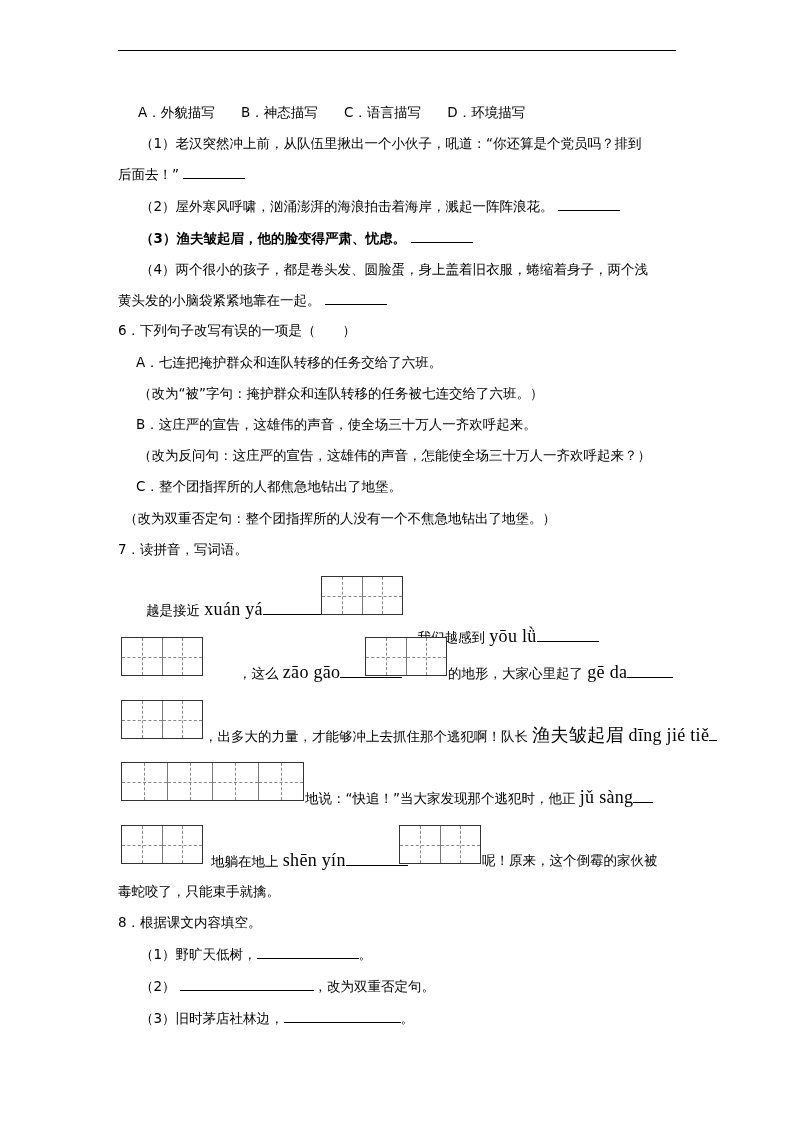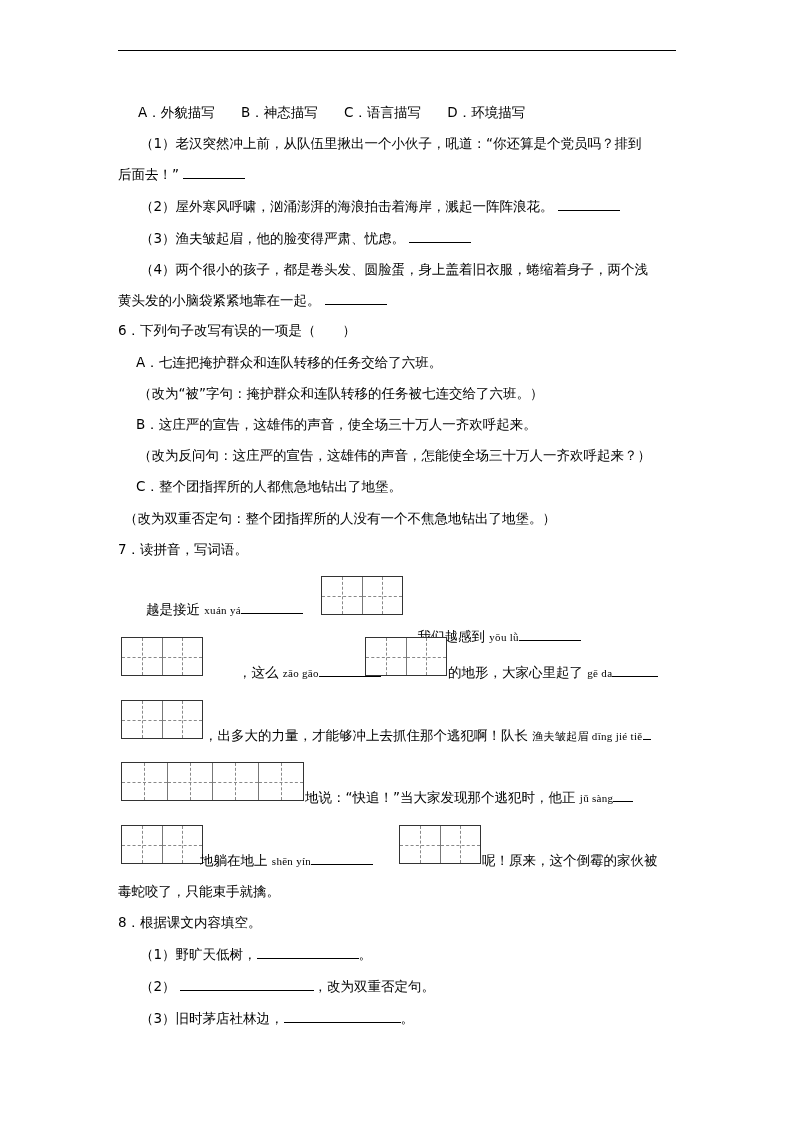--- a/index.html
+++ b/index.html
@@ -1,21 +1,21 @@
 <!DOCTYPE html>
 <html><head>
 <meta charset="utf-8">
 <style>
   html, body { margin:0; padding:0; background:#ffffff; }
   body { width:794px; height:1123px; position:relative; overflow:hidden;
          font-family:"DejaVu Sans", "Liberation Sans", sans-serif; color:#000; font-size:13.5px; }
   .rule { position:absolute; left:118px; top:50px; width:558px; height:1px; background:#000; }
   .line { position:absolute; white-space:nowrap; line-height:18px; }
   .blank { display:inline-block; border-bottom:1px solid #000; height:13px; vertical-align:baseline; }
-  .py { font-family:"Liberation Serif", "DejaVu Serif", serif; font-size:11px; letter-spacing:0.3px; }
+  .py { font-family:"Liberation Serif", "DejaVu Serif", serif; font-size:18px; letter-spacing:0.3px; }
   .opt { display:inline-block; margin-right:22px; }
   .box { position:absolute; border:1.6px solid #333; box-sizing:border-box; display:flex; background:#fff; }
   .cell { flex:1; position:relative; border-right:1px solid #777; }
   .cell:last-child { border-right:none; }
   .cell::before { content:""; position:absolute; left:50%; top:0; bottom:0; border-left:1px dashed #888; }
   .cell::after { content:""; position:absolute; top:50%; left:0; right:0; border-top:1px dashed #888; }
 </style>
 </head>
 <body>
 
@@ -34,21 +34,21 @@
 <div class="line" style="left:118px; top:165px;">
   <span>后面去！”</span>
   <span class="blank" style="width:62px;"></span>
 </div>
 
 <div class="line" style="left:140px; top:197px;">
   <span>（2）</span><span>屋外寒风呼啸，汹涌澎湃的海浪拍击着海岸，溅起一阵阵浪花。</span>
   <span class="blank" style="width:62px;"></span>
 </div>
 
-<div class="line" style="left:140px; top:229px;">
+<div class="line" style="left:140px; top:229px;font-weight:bold;">
   <span>（3）</span><span>渔夫皱起眉，他的脸变得严肃、忧虑。</span>
   <span class="blank" style="width:62px;"></span>
 </div>
 
 <div class="line" style="left:140px; top:260px;">
   <span>（4）</span><span>两个很小的孩子，都是卷头发、圆脸蛋，身上盖着旧衣服，蜷缩着身子，两个浅</span>
 </div>
 <div class="line" style="left:118px; top:291px;">
   <span>黄头发的小脑袋紧紧地靠在一起。</span>
   <span class="blank" style="width:62px;"></span>
@@ -117,21 +117,21 @@
   </div>
 <div class="line" style="left:305px; top:788px;">
   <span>地说：“快追！”当大家发现那个逃犯时，他正</span>
   <span class="py">jǔ sàng</span><span class="blank" style="width:20px;"></span>
 </div>
 
 <div class="box" style="left:121px; top:825px; width:82px; height:39px;">
     <div class="cell"></div>
     <div class="cell"></div>
   </div>
-<div class="line" style="left:200px; top:851px;">
+<div class="line" style="left:211px; top:851px;">
   <span>地躺在地上</span>
   <span class="py">shēn yín</span><span class="blank" style="width:62px;"></span>
 </div>
 <div class="box" style="left:399px; top:825px; width:82px; height:39px;">
     <div class="cell"></div>
     <div class="cell"></div>
   </div>
 <div class="line" style="left:482px; top:851px;">呢！原来，这个倒霉的家伙被</div>
 <div class="line" style="left:118px; top:882px;">毒蛇咬了，只能束手就擒。</div>
 

